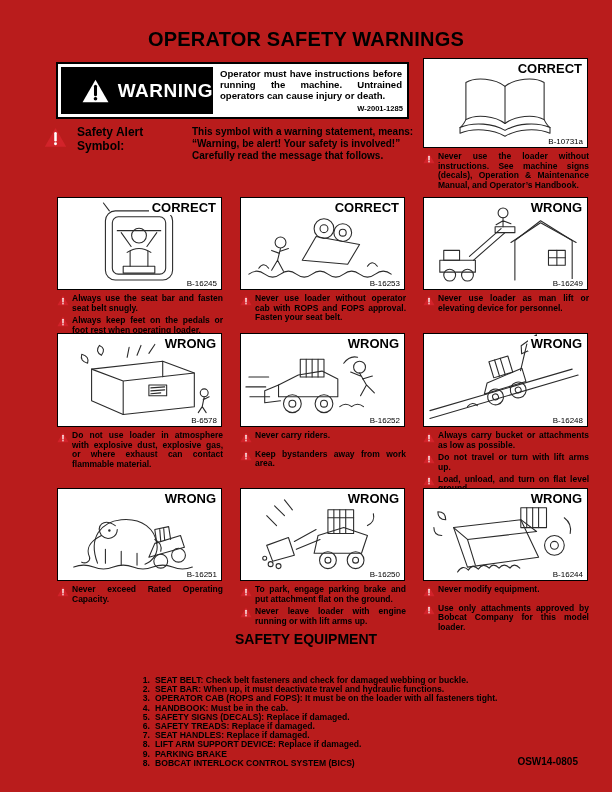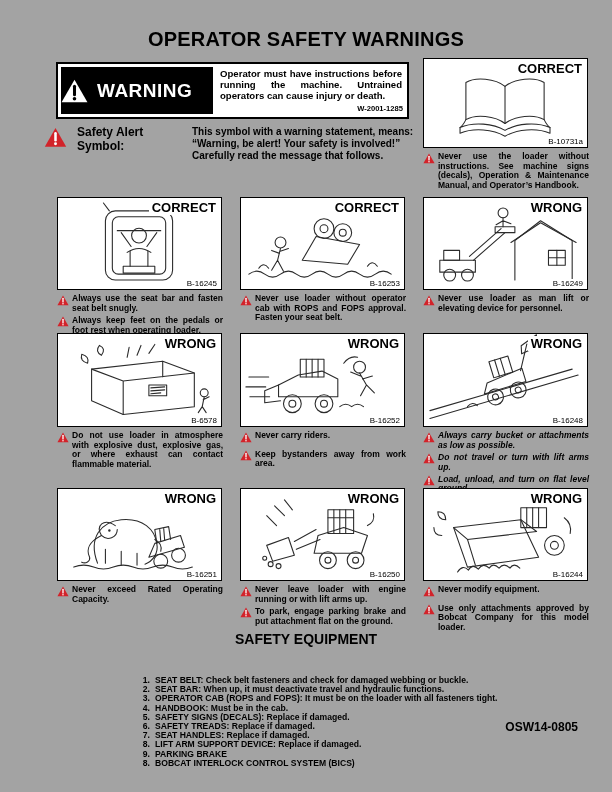--- a/index.html
+++ b/index.html
@@ -1,22 +1,22 @@
 <!DOCTYPE html>
 <html><head>
 <meta charset="utf-8">
 <style>
   html,body{margin:0;padding:0;background:#fff;}
-  .page{position:relative;width:612px;height:792px;background:#a3a3a3;overflow:hidden;
+  .page{position:relative;width:612px;height:792px;background:#b91c1c;overflow:hidden;
         font-family:"Liberation Sans", sans-serif;font-weight:bold;color:#000;}
   .title{position:absolute;top:28px;left:0;width:612px;text-align:center;font-size:20px;letter-spacing:.2px;}
   
   .warnlabel{position:absolute;left:56px;top:62px;width:353px;height:57px;border:2.5px solid #000;
              box-sizing:border-box;padding:3px;display:flex;gap:7px;background:#fff;}
-  .warn-black{background:#000;color:#fff;flex:0 0 152px;display:flex;align-items:center;justify-content:flex-start;gap:9px;}
+  .warn-black{background:#000;color:#fff;flex:0 0 152px;display:flex;align-items:center;justify-content:flex-end;gap:9px;}
   .warn-word{font-size:19px;letter-spacing:.5px;}
   .warn-tri{width:27px;height:24px;}
   .warn-txt{flex:1;position:relative;font-size:9.6px;line-height:1.13;text-align:justify;padding:2px 2px 0 0;}
   .warn-code{position:absolute;right:1px;bottom:0;font-size:7.6px;}
   
   .alertrow{position:absolute;left:44px;top:126px;width:370px;display:flex;align-items:flex-start;}
   .alert-tri{width:23px;height:21px;flex:0 0 23px;margin-top:1px;}
   .alert-label{flex:0 0 106px;font-size:12px;margin-left:10px;line-height:1.15;}
   .alert-desc{flex:1;font-size:10px;line-height:1.18;margin-left:9px;}
   
@@ -32,21 +32,21 @@
   .cap-item.spaced{margin-top:7px;}
   .cap-tri{width:12px;height:11px;flex:0 0 12px;margin-top:.5px;}
   .cap-text{flex:1;font-size:8.5px;line-height:1.14;text-align:justify;margin-left:3px;}
   
   .se-title{position:absolute;top:631px;left:0;width:612px;text-align:center;font-size:14px;}
   .se-intro{position:absolute;left:56px;top:649px;width:534px;font-size:9.3px;line-height:11.5px;text-align:justify;}
   .se-list{position:absolute;left:132px;top:676px;width:420px;}
   .se-item{display:flex;font-size:8.6px;line-height:9.2px;}
   .se-num{flex:0 0 18px;text-align:right;margin-right:5px;}
   .se-text{flex:1;}
-  .doc-code{position:absolute;right:34px;top:720px;font-size:12px;text-align:center;}
+  .doc-code{position:absolute;right:34px;top:756px;font-size:10px;text-align:center;}
 </style>
 </head>
 <body>
 
 <svg width="0" height="0" style="position:absolute" aria-hidden="true">
   <defs>
     <symbol id="tri-red" viewBox="0 0 20 18">
       <path d="M10 0.8 L19.3 17 H0.7 Z" fill="#d2232a"></path>
       <path d="M10 5.4 L10 11.4" stroke="#fff" stroke-width="2.2" stroke-linecap="round"></path>
       <circle cx="10" cy="14.4" r="1.3" fill="#fff"></circle>
@@ -253,21 +253,21 @@
         <rect x="74" y="22" width="20" height="17"></rect>
         <path d="M80 22 L80 39 M86 22 L86 39"></path>
         <path d="M102 40 L116 16"></path>
         <path d="M110 16 L128 10 L124 22 L108 24 Z"></path>
       </g>
       <path d="M44 72 q5 -6 10 -1"></path>
     </svg>
     <span class="verdict">WRONG</span>
     <span class="figcode">B-16248</span>
   </div>
-  <div class="caption" style="left:423px;top:431px;font-style:italic;">
+  <div class="caption" style="left:423px;top:431px;">
     <div class="cap-item">
       <svg class="cap-tri">
           <use href="#tri-red"></use>
         </svg>
       <span class="cap-text">Always carry bucket or attachments as low as possible.</span>
     </div>
     <div class="cap-item">
       <svg class="cap-tri">
           <use href="#tri-red"></use>
         </svg>
@@ -326,27 +326,27 @@
       <path d="M128 36 q8 -4 6 -12"></path>
     </svg>
     <span class="verdict">WRONG</span>
     <span class="figcode">B-16250</span>
   </div>
   <div class="caption" style="left:240px;top:585px;">
     <div class="cap-item">
       <svg class="cap-tri">
           <use href="#tri-red"></use>
         </svg>
+      <span class="cap-text">To park, engage parking brake and put attachment flat on the ground.</span>
+    </div>
+    <div class="cap-item">
+      <svg class="cap-tri">
+          <use href="#tri-red"></use>
+        </svg>
       <span class="cap-text">Never leave loader with engine running or with lift arms up.</span>
-    </div>
-    <div class="cap-item">
-      <svg class="cap-tri">
-          <use href="#tri-red"></use>
-        </svg>
-      <span class="cap-text">To park, engage parking brake and put attachment flat on the ground.</span>
     </div>
   </div>
 
   <div class="panel" style="left:423px;top:488px;height:93px;">
     <svg class="illu" viewBox="0 0 165 90">
       <path d="M30 38 L98 30 L116 68 L44 78 Z"></path>
       <path d="M30 38 L44 50 L114 42 L98 30 M44 50 L52 76"></path>
       <rect x="98" y="18" width="26" height="20"></rect>
       <path d="M104 18 L104 38 M110 18 L110 38 M116 18 L116 38"></path>
       <circle cx="132" cy="56" r="10"></circle>

